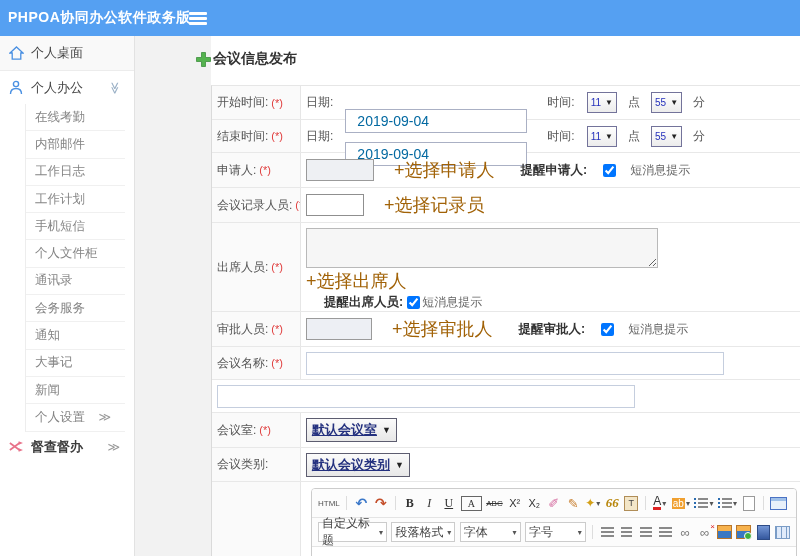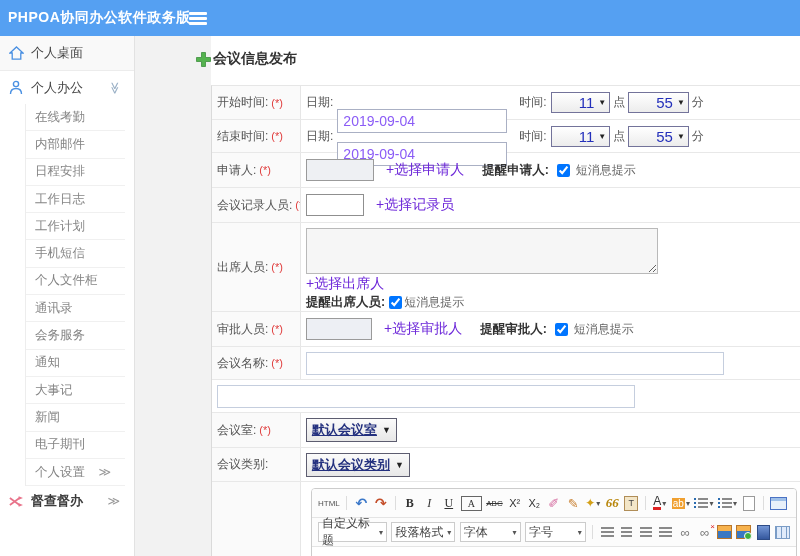--- a/index.html
+++ b/index.html
@@ -29,32 +29,32 @@
   .gray-band{position:absolute;top:36px;left:135px;width:76px;bottom:0;background:#f2f2f2;}
   .content{position:absolute;top:36px;left:211px;right:0;bottom:0;background:#fff;}
   .page-title{position:absolute;top:50px;left:196px;font-size:14px;font-weight:bold;color:#333;display:flex;align-items:center;gap:2px;z-index:3;}
 
   
   .form-table{position:absolute;top:49px;left:0;right:0;border-top:1px solid #e6e6e6;border-left:1px solid #dadada;background:#fff;}
   .frow{display:flex;border-bottom:1px solid #e8e8e8;}
   .flabel{width:83px;flex:0 0 83px;border-right:1px solid #e6e6e6;background:#fafafa;font-size:12px;color:#555;
           display:flex;align-items:center;padding-left:5px;white-space:nowrap;overflow:hidden;}
   .req{color:#e03c3c;font-size:11px;margin-left:3px;}
-  .ffield{flex:1;display:flex;align-items:center;padding-left:5px;font-size:12px;color:#555;gap:4px;}
-
-  .date-input{width:158px;height:20px;border:1px solid #aab0c4;font-size:14px;color:#8b5cf6;padding:1px 5px;
+  .ffield{flex:1;display:flex;align-items:center;padding-left:5px;font-size:12px;color:#555;gap:12px;}
+
+  .date-input{width:158px;height:20px;border:1px solid #aab0c4;font-size:14px;color:#0369a1;padding:1px 11px;
               font-family:"Liberation Sans",sans-serif;margin-top:36px;}
   .mini-select{display:inline-flex;align-items:center;border:1px solid #73739a;background:linear-gradient(#fff,#ececec);
                height:19px;padding:0 3px;gap:4px;cursor:pointer;}
-  .mini-select .val{color:#2430bb;font-size:15px;margin-left:24px;}
+  .mini-select .val{color:#2430bb;font-size:10px;}
   .mini-select .arr{font-size:8px;color:#222;}
 
   .small-input{height:18px;border:1px solid #9a9a9a;background:#eef0f3;}
   .w62{width:62px;} .w52{width:52px;background:#fff;border-color:#8f8f8f;} .w60{width:60px;background:#edeff4;}
-  .sel-link{color:#6d28d9;font-size:14px;text-decoration:none;cursor:pointer;margin-left:8px;}
+  .sel-link{color:#a16207;font-size:18px;text-decoration:none;cursor:pointer;margin-left:8px;}
   .remind{font-weight:bold;color:#333;font-size:12.5px;margin-left:14px;}
   .sms{color:#666;font-size:12px;}
   input[type=checkbox]{width:13px;height:13px;margin:0 2px 0 4px;}
 
   .attendee-area{width:346px;height:50px;border:1px solid #b9b9b9;background:#f6f6f6;resize:both;margin-top:5px;
                  font-family:"Liberation Sans",sans-serif;}
   .long-input{width:412px;height:19px;border:1px solid #c5cede;}
 
   .room-select{display:inline-flex;align-items:center;gap:5px;border:1px solid #5d5d70;background:linear-gradient(#fbfbfb,#e7e7e7);
                padding:2px 5px;cursor:pointer;}
@@ -131,31 +131,29 @@
             <circle cx="7" cy="4" r="2.6" fill="none" stroke="#4a90e2" stroke-width="1.4"></circle>
             <path d="M1.5 14 C1.5 10 4 8.5 7 8.5 C10 8.5 12.5 10 12.5 14" fill="none" stroke="#4a90e2" stroke-width="1.4"></path>
           </svg>
       </span>
       <span class="lbl">个人办公</span>
       <span class="chev-dbl">≫</span>
     </div>
     <div class="submenu">
       <div class="sub-item">在线考勤</div>
       <div class="sub-item">内部邮件</div>
-      <div class="sub-item">日程安排</div>
       <div class="sub-item">工作日志</div>
       <div class="sub-item">工作计划</div>
       <div class="sub-item">手机短信</div>
       <div class="sub-item">个人文件柜</div>
       <div class="sub-item">通讯录</div>
       <div class="sub-item">会务服务</div>
       <div class="sub-item">通知</div>
       <div class="sub-item">大事记</div>
       <div class="sub-item">新闻</div>
-      <div class="sub-item">电子期刊</div>
       <div class="sub-item">
         <span>个人设置</span>
         <span class="chev-r">≫</span>
       </div>
     </div>
     <div class="side-item bottom">
       <span class="side-icon">
         <svg width="14" height="11" viewBox="0 0 16 12">
             <path d="M1 2 L12 10 M1 10 L12 2" stroke="#e8738a" stroke-width="2" fill="none"></path>
             <path d="M11 0 L16 2 L11 4 Z M11 8 L16 10 L11 12 Z" fill="#e8738a"></path>
@@ -251,21 +249,21 @@
 
       <div class="frow" style="height:88px">
         <div class="flabel">
             <span>出席人员:</span>
             <span class="req">(*)</span>
           </div>
         <div class="ffield" style="flex-direction:column;align-items:flex-start;justify-content:flex-start;gap:1px;">
           <textarea class="attendee-area" style=""></textarea>
           <a class="sel-link" style="margin-left:0">+选择出席人</a>
           <div style="display:flex;align-items:center;">
-            <span class="remind" style="margin-left:0">提醒出席人员:</span>
+            <span class="remind" style="margin-left:18px">提醒出席人员:</span>
             <input type="checkbox" checked="" style="">
             <span class="sms">短消息提示</span>
           </div>
         </div>
       </div>
 
       <div class="frow" style="height:34px">
         <div class="flabel">
             <span>审批人员:</span>
             <span class="req">(*)</span>

